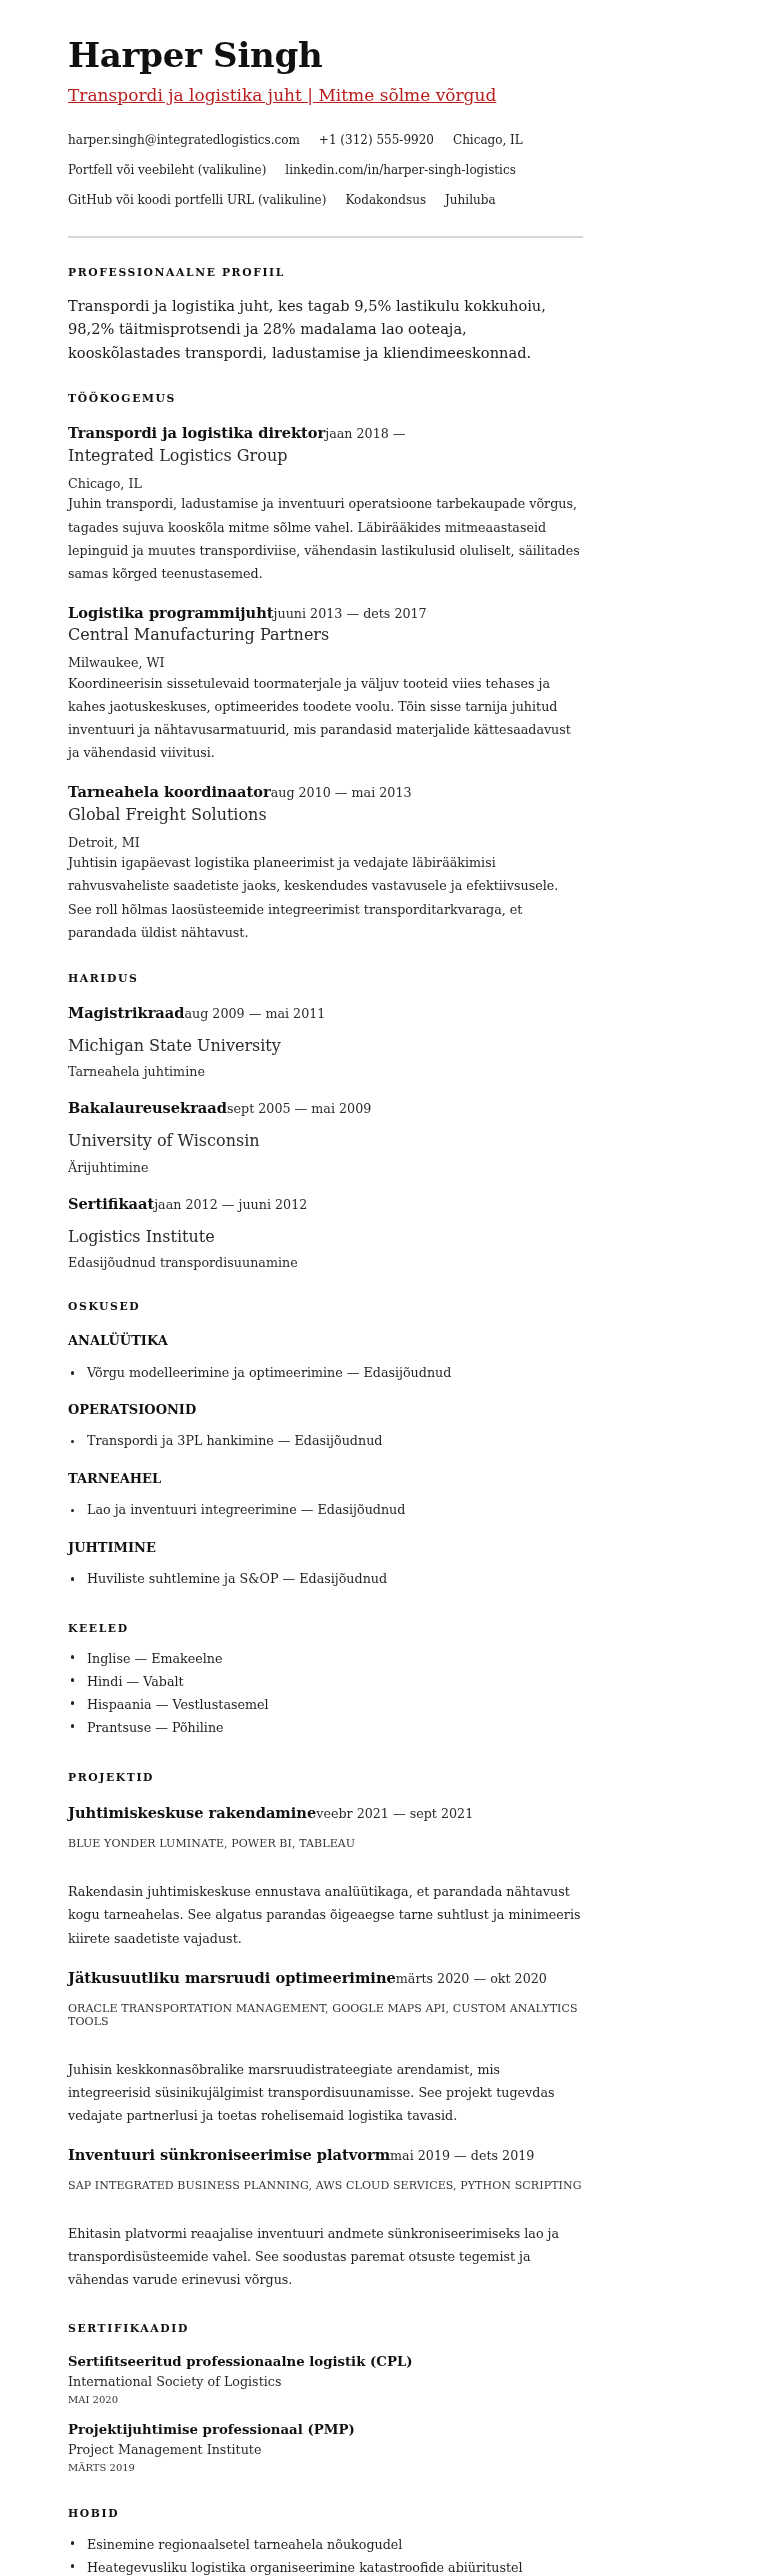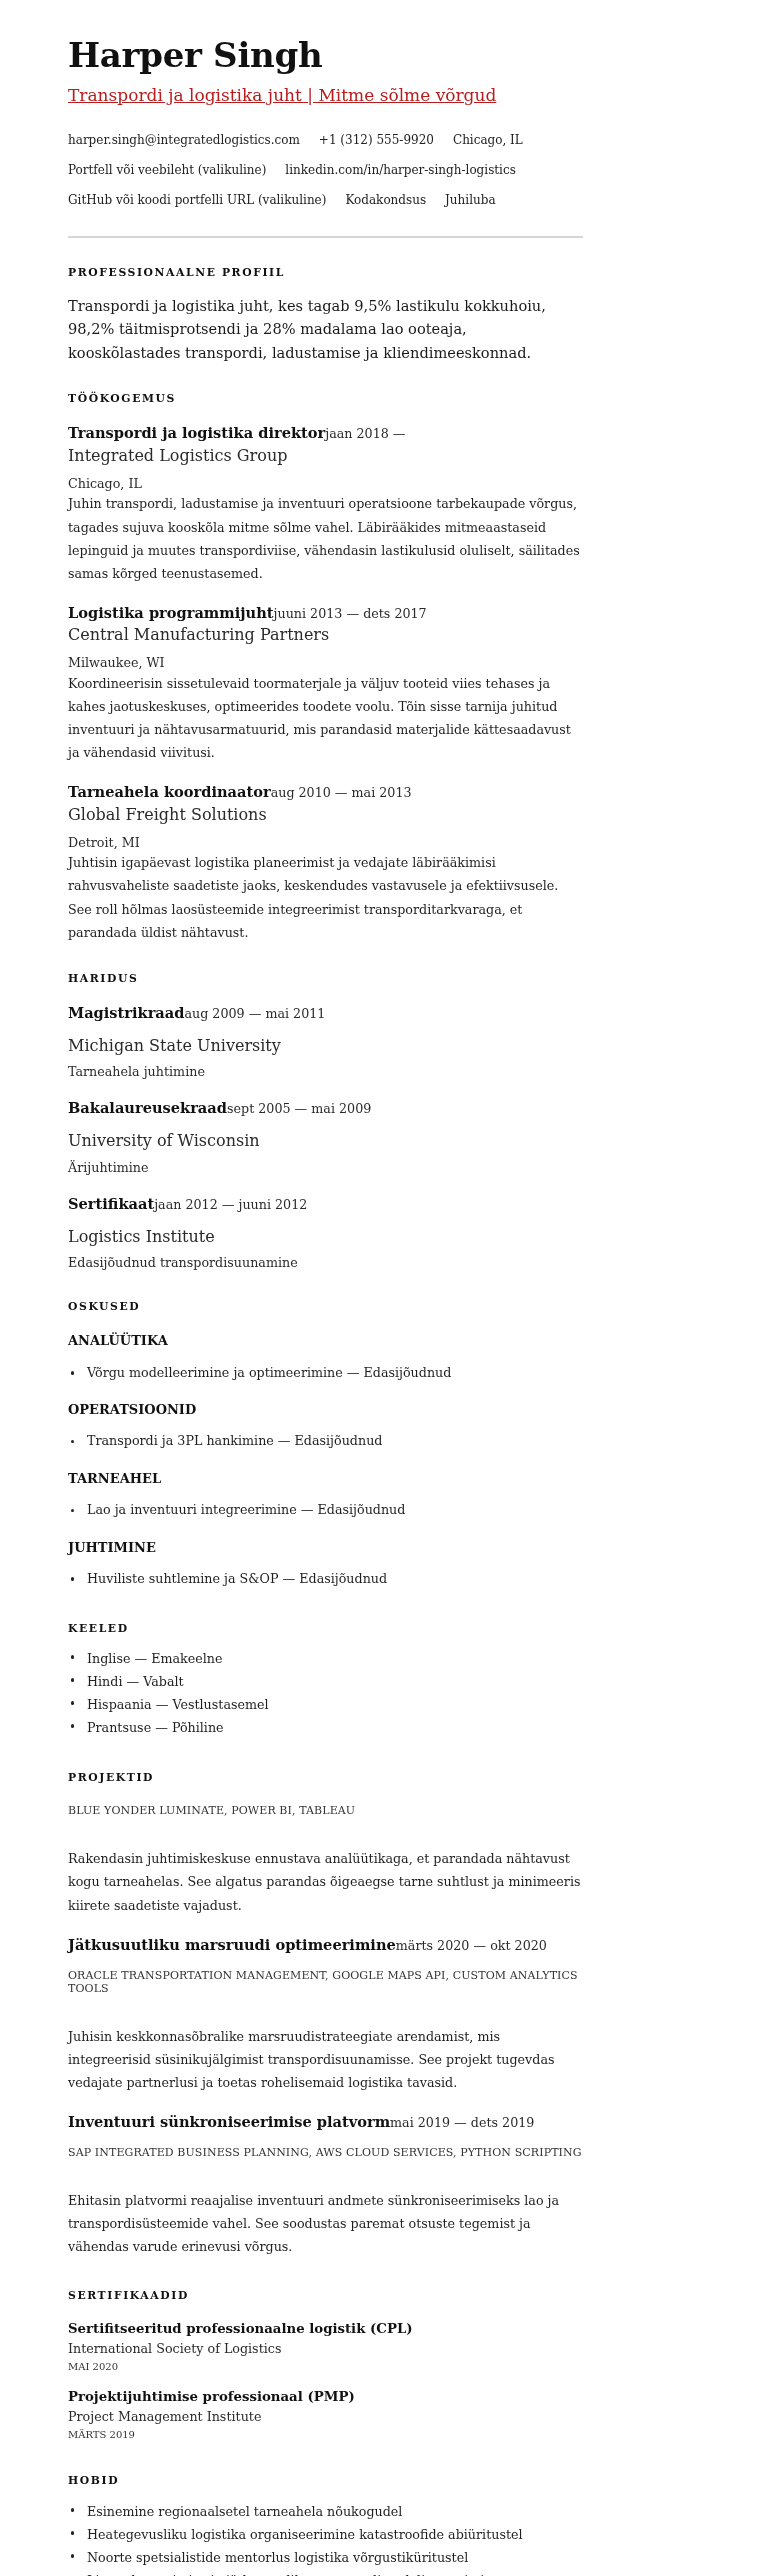--- a/index.html
+++ b/index.html
@@ -184,20 +184,24 @@
       <li>Hindi — Vabalt</li>
       <li>Hispaania — Vestlustasemel</li>
       <li>Prantsuse — Põhiline</li>
     </ul>
   </section>
 
   <section class="section" style="margin-top:33px">
     <h2 class="section-title">Projektid</h2>
 
     <div class="proj-entry">
+      <div class="entry-head">
+        <span class="entry-title">Juhtimiskeskuse rakendamine</span>
+        <span class="entry-date">veebr 2021 — sept 2021</span>
+      </div>
       <div class="proj-tech">Blue Yonder Luminate, Power BI, Tableau</div>
       <div class="proj-desc">Rakendasin juhtimiskeskuse ennustava analüütikaga, et parandada nähtavust kogu tarneahelas. See algatus parandas õigeaegse tarne suhtlust ja minimeeris kiirete saadetiste vajadust.</div>
     </div>
 
     <div class="proj-entry">
       <div class="entry-head">
         <span class="entry-title">Jätkusuutliku marsruudi optimeerimine</span>
         <span class="entry-date">märts 2020 — okt 2020</span>
       </div>
       <div class="proj-tech">Oracle Transportation Management, Google Maps API, Custom Analytics Tools</div>

